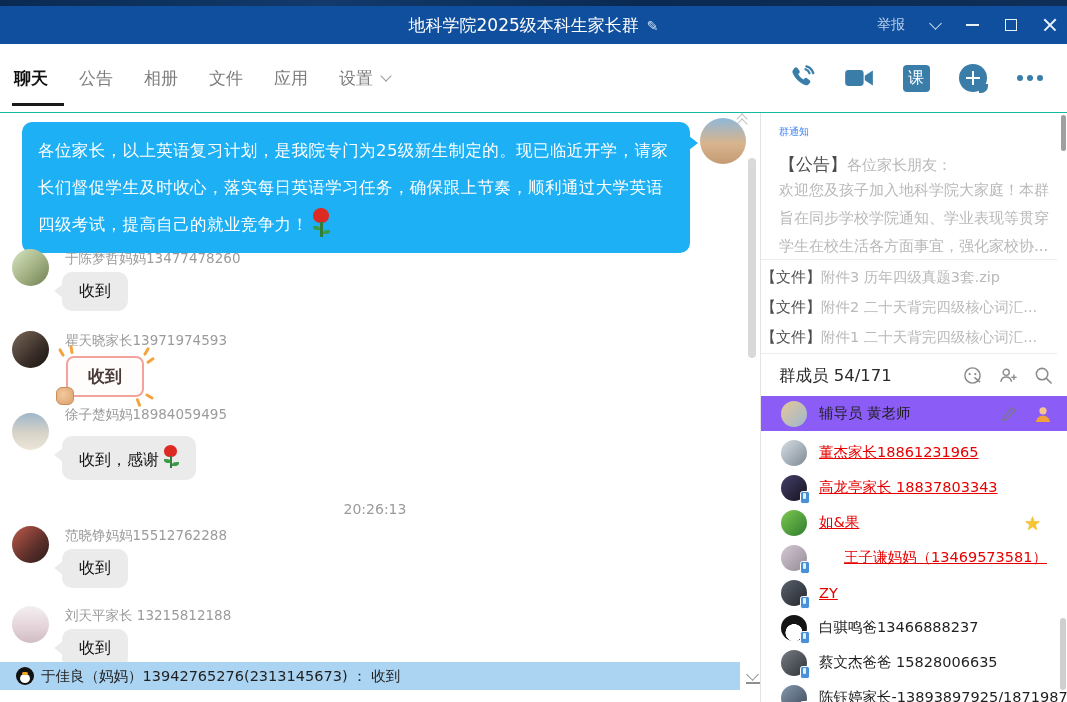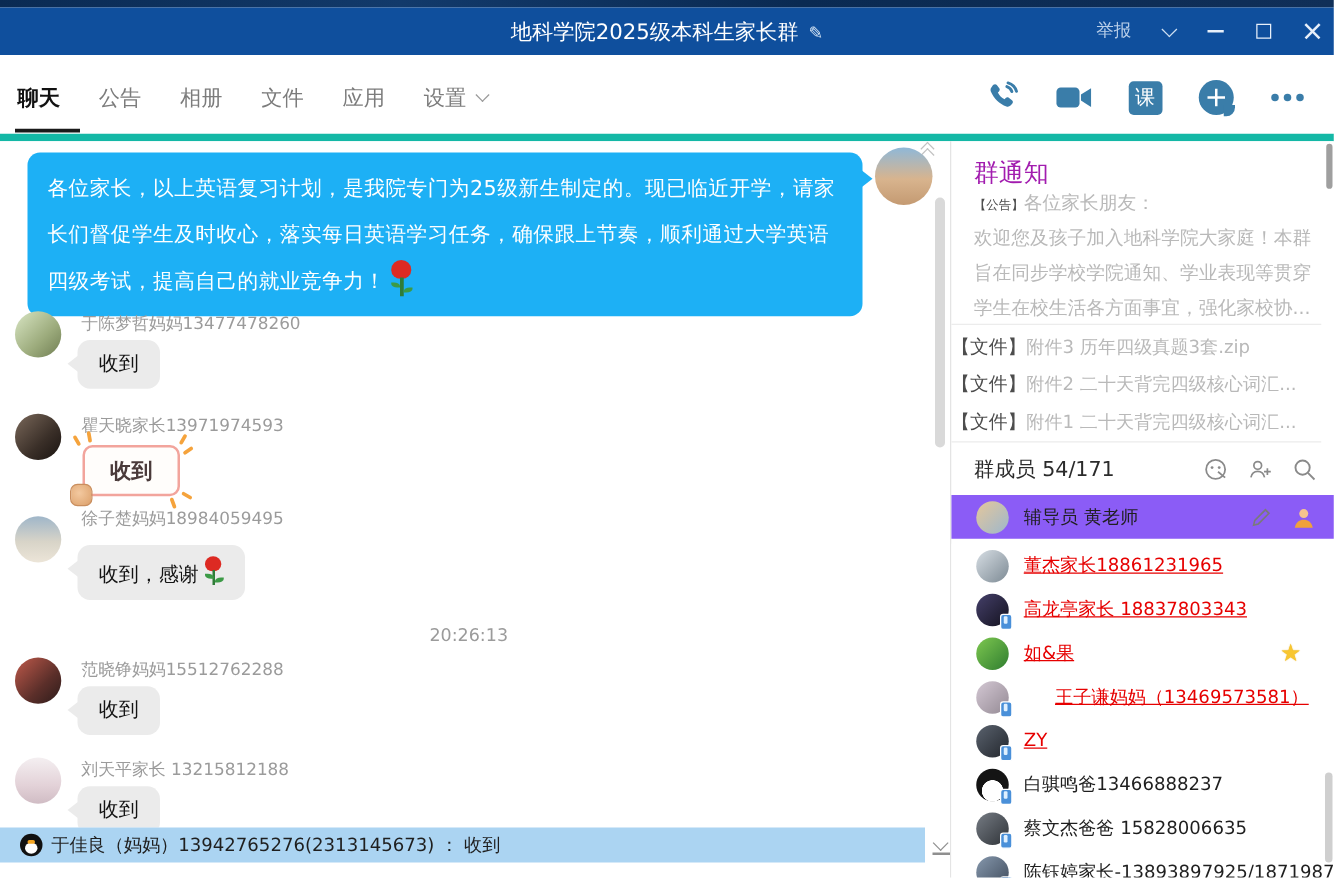--- a/index.html
+++ b/index.html
@@ -18,21 +18,21 @@
   #report-label { color:#b9cfe9; font-size:14px; cursor:pointer; }
   .tb-chevron { width:9px; height:9px; border-right:1.6px solid #cfe0f2; border-bottom:1.6px solid #cfe0f2;
     transform:rotate(45deg); margin-top:-4px; }
   .win-min { width:13px; height:2px; background:#e8f0fa; }
   .win-max { width:12px; height:12px; border:1.6px solid #e8f0fa; }
   .win-close { position:relative; width:14px; height:14px; }
   .win-close::before,.win-close::after { content:""; position:absolute; left:-1px; top:6px; width:16px; height:1.8px; background:#e8f0fa; }
   .win-close::before { transform:rotate(45deg); } .win-close::after { transform:rotate(-45deg); }
 
   
-  #tabbar { left:0; top:44px; width:1067px; height:69px; background:#fff; border-bottom:6px solid #14b8a6; }
+  #tabbar { left:0; top:44px; width:1067px; height:69px; background:#fff; border-bottom:1px solid #14b8a6; }
   .tabs { position:absolute; left:14px; top:0; height:68px; display:flex; align-items:center; gap:31px; }
   .tab { font-size:17px; color:#7c7c7c; cursor:pointer; position:relative; height:68px; display:flex; align-items:center; }
   .tab.active { color:#111; font-weight:bold; }
   .tab.active::after { content:""; position:absolute; left:-2px; bottom:6px; width:52px; height:3px; background:#1a1a1a; }
   .tab .set-chevron { width:8px; height:8px; border-right:1.4px solid #9a9a9a; border-bottom:1.4px solid #9a9a9a;
     transform:rotate(45deg); margin-left:9px; margin-top:-4px; }
   .tool-icons { position:absolute; right:22px; top:0; height:68px; display:flex; align-items:center; gap:27px; }
   .ticon { width:30px; height:30px; display:flex; align-items:center; justify-content:center; cursor:pointer; }
   .course-badge { width:27px; height:27px; background:#3a7da9; color:#fff; border-radius:4px;
     font-size:16px; display:flex; align-items:center; justify-content:center; }
@@ -85,21 +85,21 @@
   .qq-pen { position:relative; width:18px; height:18px; border-radius:50%; background:#111; flex:0 0 auto; }
   .qq-pen::before { content:""; position:absolute; left:4px; top:7px; width:10px; height:9px; background:#fff; border-radius:50%; }
   .qq-pen::after { content:""; position:absolute; left:6px; top:5px; width:6px; height:3px; background:#f5a623; border-radius:2px; }
   .bottom-chevron { position:absolute; left:746px; top:670px; width:14px; height:12px; }
   .bottom-chevron::before { content:""; position:absolute; left:2px; top:0; width:8px; height:8px;
     border-right:1.6px solid #8f8f8f; border-bottom:1.6px solid #8f8f8f; transform:rotate(45deg); }
   .bottom-chevron::after { content:""; position:absolute; left:0; bottom:-2px; width:14px; height:1.6px; background:#8f8f8f; }
 
   
   #sidebar { left:760px; top:113px; width:307px; height:589px; background:#fff; border-left:1px solid #e4e4e4; overflow:hidden; }
-  .sb-title { position:absolute; left:18px; font-size:20px; color:#a21caf; font-weight:500; }
+  .sb-title { position:absolute; left:18px; font-size:10px; color:#3b82f6; font-weight:500; }
   .notice-line { position:absolute; left:18px; font-size:15px; color:#b9b9b9; white-space:nowrap; }
   .tag-dark { color:#4d4d4d; }
   .sb-sep { position:absolute; left:0; width:296px; height:1px; background:#ececec; }
   .file-row { position:absolute; left:0; font-size:14.5px; white-space:nowrap; }
   .file-row .tag-dark { font-size:15px; }
   .file-name { color:#b9b9b9; }
   .members-header { position:absolute; left:18px; font-size:16.5px; color:#2b2b2b; }
   .mh-icons { position:absolute; right:14px; display:flex; gap:16px; }
   .mh-icons svg { cursor:pointer; }
 
@@ -252,21 +252,21 @@
 
 <div class="abs" id="bottom-bar">
   <span class="qq-pen"></span>
   <span>于佳良（妈妈）13942765276(2313145673) ： 收到</span>
 </div>
 <div class="bottom-chevron abs"></div>
 
 <div class="abs" id="sidebar">
   <div class="sb-title" style="top:12px;">群通知</div>
   <div class="notice-line" style="top:40px;">
-    <span class="tag-dark" style="font-size:10px;">【公告】</span><span>各位家长朋友：</span>
+    <span class="tag-dark" style="font-size:17px;">【公告】</span><span>各位家长朋友：</span>
   </div>
   <div class="notice-line" style="top:68px;">欢迎您及孩子加入地科学院大家庭！本群</div>
   <div class="notice-line" style="top:96px;">旨在同步学校学院通知、学业表现等贯穿</div>
   <div class="notice-line" style="top:124px;">学生在校生活各方面事宜，强化家校协...</div>
   <div class="sb-sep" style="top:146px;"></div>
 
   <div class="file-row" style="top:155px;">
     <span class="tag-dark">【文件】</span><span class="file-name">附件3 历年四级真题3套.zip</span>
   </div>
   <div class="file-row" style="top:185px;">

